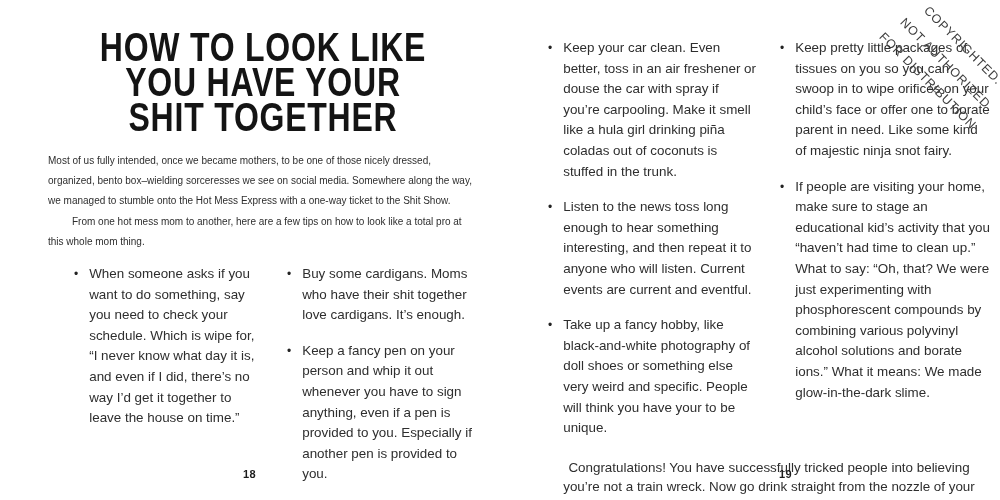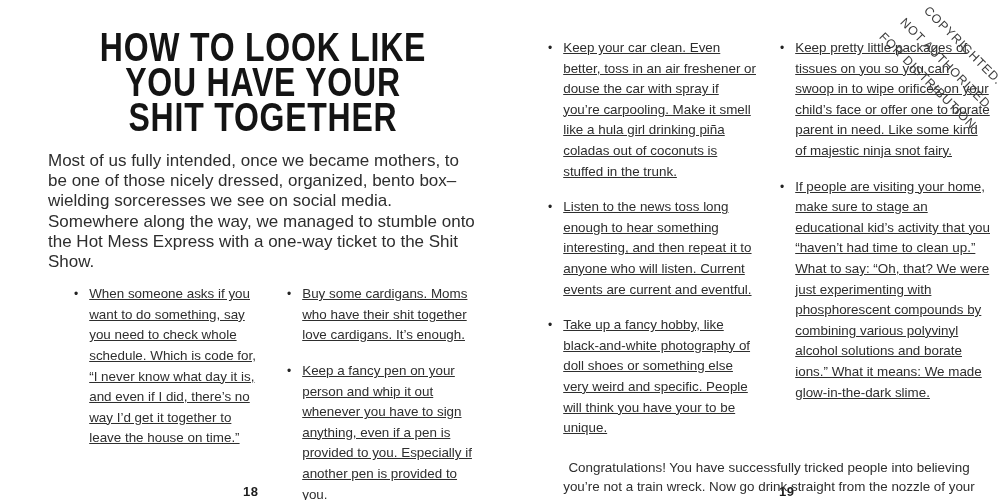--- a/index.html
+++ b/index.html
@@ -29,21 +29,21 @@
     letter-spacing: 1px;
     color: #141414;
     transform: scaleX(0.78);
     transform-origin: center top;
     margin-bottom: 16px;
   }
   .chapter-title .t-line { display: block; }
 
   
   .intro p {
-    font-size: 17px;
+    font-size: 10px;
     line-height: 20.2px;
     color: #2e2e2e;
   }
   .intro .indented { text-indent: 24px; }
 
   
   .bullets-row {
     display: flex;
     gap: 22px;
     margin-top: 12px;
@@ -57,36 +57,36 @@
     margin-bottom: 15px;
     font-size: 13.4px;
     line-height: 20.6px;
   }
   .bullet-marker {
     flex: 0 0 auto;
     font-size: 12px;
     line-height: 20.6px;
     color: #222;
   }
-  .bullet-text { flex: 1 1 auto; text-decoration: underline; }
+  .bullet-text { flex: 1 1 auto; }
 
   
   .closing {
     text-align: center;
     font-size: 13.4px;
     line-height: 19.8px;
     margin-top: 4px;
     padding: 0 2px;
   }
 
   
   .page-number {
     position: absolute;
-    top: 484px;
-    font-size: 13px;
+    top: 468px;
+    font-size: 11px;
     font-weight: bold;
     color: #1c1c1c;
     letter-spacing: 0.5px;
   }
   .page-number.left  { left: 243px; }
   .page-number.right { left: 743px; margin-left: 36px; }
 
   
   .watermark {
     position: absolute;
@@ -109,27 +109,28 @@
 
 <div class="page page-left">
   <h1 class="chapter-title">
     <span class="t-line">HOW TO LOOK LIKE</span>
     <span class="t-line">YOU HAVE YOUR</span>
     <span class="t-line">SHIT TOGETHER</span>
   </h1>
 
   <div class="intro">
     <p>Most of us fully intended, once we became mothers, to be one of those nicely dressed, organized, bento box–wielding sorceresses we see on social media. Somewhere along the way, we managed to stumble onto the Hot Mess Express with a one-way ticket to the Shit Show.</p>
+    <p class="indented">From one hot mess mom to another, here are a few tips on how to look like a total pro at this whole mom thing.</p>
   </div>
 
   <div class="bullets-row">
     <div class="bullet-col">
       <div class="bullet-item">
         <span class="bullet-marker">•</span>
-        <span class="bullet-text">When someone asks if you want to do something, say you need to check whole schedule. Which is code for, “I never know what day it is, and even if I did, there’s no way I’d get it together to leave the house on time.”</span>
+        <span class="bullet-text">When someone asks if you want to do something, say you need to check your schedule. Which is wipe for, “I never know what day it is, and even if I did, there’s no way I’d get it together to leave the house on time.”</span>
       </div>
     </div>
     <div class="bullet-col">
       <div class="bullet-item">
         <span class="bullet-marker">•</span>
         <span class="bullet-text">Buy some cardigans. Moms who have their shit together love cardigans. It’s enough.</span>
       </div>
       <div class="bullet-item">
         <span class="bullet-marker">•</span>
         <span class="bullet-text">Keep a fancy pen on your person and whip it out whenever you have to sign anything, even if a pen is provided to you. Especially if another pen is provided to you.</span>

